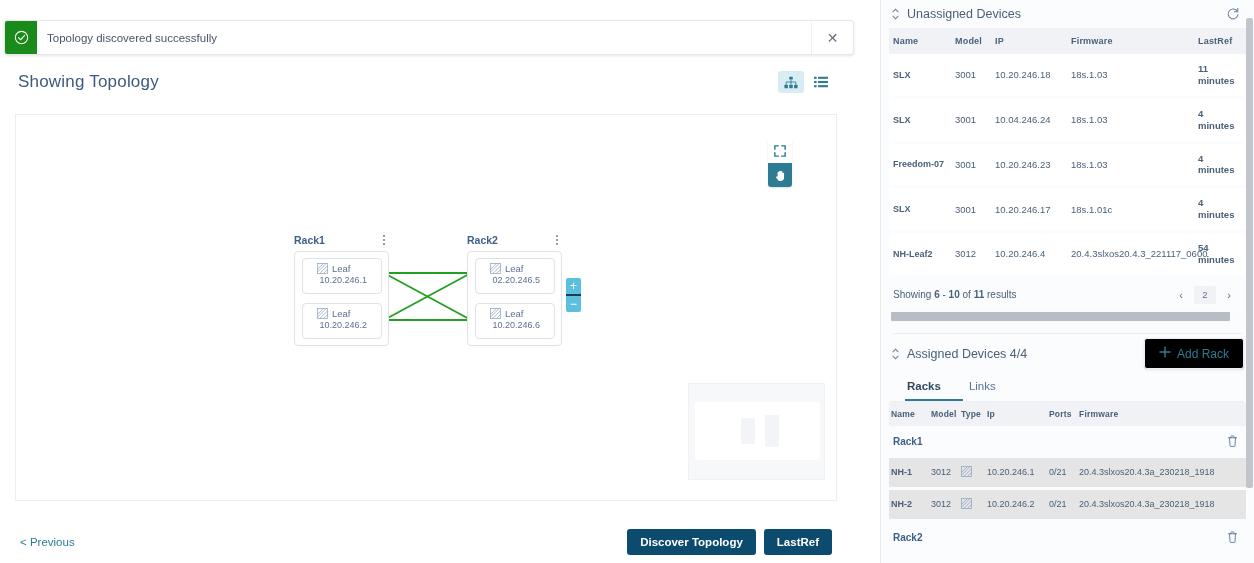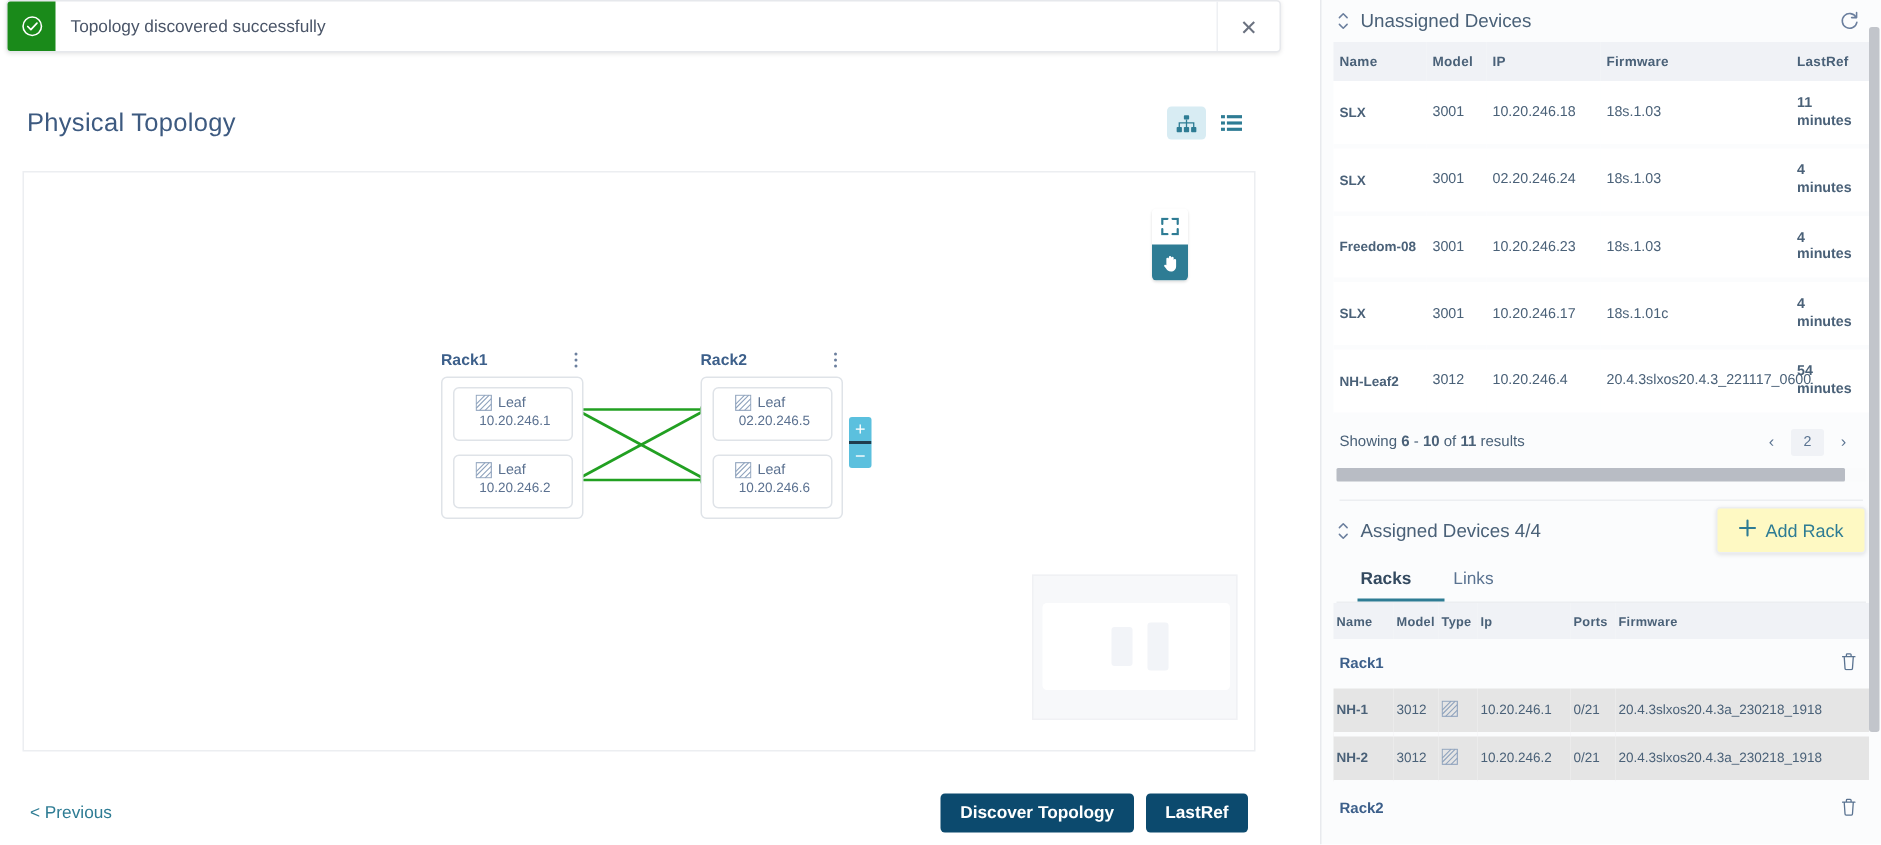--- a/index.html
+++ b/index.html
@@ -11,21 +11,21 @@
   body { display: flex; }
 
   
   #left-pane {
     width: 880px; height: 563px; position: relative;
     background: #ffffff; flex: 0 0 880px;
   }
 
   
   #toast {
-    position: absolute; left: 4px; top: 0; width: 850px; height: 35px;
+    position: absolute; left: 4px; top: 20px; width: 850px; height: 35px;
     background: #ffffff; border: 1px solid #e6e8ec; border-radius: 3px;
     box-shadow: 0 1px 3px rgba(0,0,0,0.10);
     display: flex; align-items: stretch;
   }
   #toast-icon-box {
     width: 32px; background: #1a8a1a; display: flex;
     align-items: center; justify-content: center; flex: 0 0 32px;
     border-radius: 2px 0 0 2px;
   }
   #toast-msg {
@@ -157,21 +157,21 @@
     justify-content: center; font-size: 11px; color: #5a7391; cursor: pointer; border-radius: 2px; }
   .pg.cur { background: #f0f2f6; font-size: 9.5px; }
 
   #hscroll-track { margin: 4px 10px 0 10px; height: 9px; background: #fafbfc; }
   #hscroll-thumb { height: 9px; width: 96%; background: #b8bcc4; border-radius: 1px; }
 
   #divider { margin: 12px 12px 0 12px; border-top: 1px solid #eceef1; }
 
   #assigned-head { display: flex; align-items: center; height: 40px; padding: 0 10px 0 6px; }
   #add-rack-btn {
-    margin-left: auto; background: #fef9c3; border: 1px solid #eceef1; border-radius: 3px;
+    margin-left: auto; background: #000000; border: 1px solid #eceef1; border-radius: 3px;
     box-shadow: 0 1px 3px rgba(0,0,0,.10);
     display: flex; align-items: center; gap: 6px; padding: 7px 14px;
     color: #2e7c94; font-size: 12px; cursor: pointer;
   }
   #tabs { display: flex; gap: 4px; padding: 0 0 0 14px; border-bottom: 1px solid #eceef1; margin: 0 10px; }
   .tab { font-size: 11.5px; padding: 6px 14px 7px 2px; color: #5a7391; cursor: pointer; }
   .tab.active { color: #33495f; font-weight: bold; border-bottom: 2px solid #2e7c94; padding-right: 22px; }
 
   #assigned-wrap { padding: 0 8px; }
   .a-head th { background: #f0f2f6; color: #4a6178; font-size: 8.5px; padding: 7px 2px; font-weight: bold; }
@@ -199,21 +199,21 @@
       <svg width="15" height="15" viewBox="0 0 20 20">
         <circle cx="10" cy="10" r="8.2" fill="none" stroke="#ffffff" stroke-width="1.4"></circle>
         <path d="M6 10.2 L8.8 13 L14.2 7.2" fill="none" stroke="#ffffff" stroke-width="1.5" stroke-linecap="round" stroke-linejoin="round"></path>
       </svg>
     </div>
     <div id="toast-msg">Topology discovered successfully</div>
     <div id="toast-close">✕</div>
   </div>
 
   <div id="title-row">
-    <div id="page-title">Physical Topology</div>
+    <div id="page-title">Showing Topology</div>
     <div id="view-toggles">
       <div class="vtoggle active">
         <svg width="14" height="13" viewBox="0 0 16 14">
           <rect x="6" y="0.5" width="4" height="3.2" rx="0.6" fill="#2e7c94"></rect>
           <rect x="0.5" y="9.5" width="4" height="4" rx="0.6" fill="#2e7c94"></rect>
           <rect x="6" y="9.5" width="4" height="4" rx="0.6" fill="#2e7c94"></rect>
           <rect x="11.5" y="9.5" width="4" height="4" rx="0.6" fill="#2e7c94"></rect>
           <path d="M8 3.7 V6.4 M2.5 9.5 V6.4 H13.5 V9.5 M8 6.4 V9.5" fill="none" stroke="#2e7c94" stroke-width="1"></path>
         </svg>
       </div>
@@ -393,26 +393,26 @@
           <tr class="u-row">
             <td class="b">SLX</td>
             <td>3001</td>
             <td>10.20.246.18</td>
             <td>18s.1.03</td>
             <td class="lastref">11<br>minutes</td>
           </tr>
           <tr class="u-row">
             <td class="b">SLX</td>
             <td>3001</td>
-            <td>02.20.246.24</td>
+            <td>10.04.246.24</td>
             <td>18s.1.03</td>
             <td class="lastref">4<br>minutes</td>
           </tr>
           <tr class="u-row">
-            <td class="b">Freedom-08</td>
+            <td class="b">Freedom-07</td>
             <td>3001</td>
             <td>10.20.246.23</td>
             <td>18s.1.03</td>
             <td class="lastref">4<br>minutes</td>
           </tr>
           <tr class="u-row">
             <td class="b">SLX</td>
             <td>3001</td>
             <td>10.20.246.17</td>
             <td>18s.1.01c</td>

